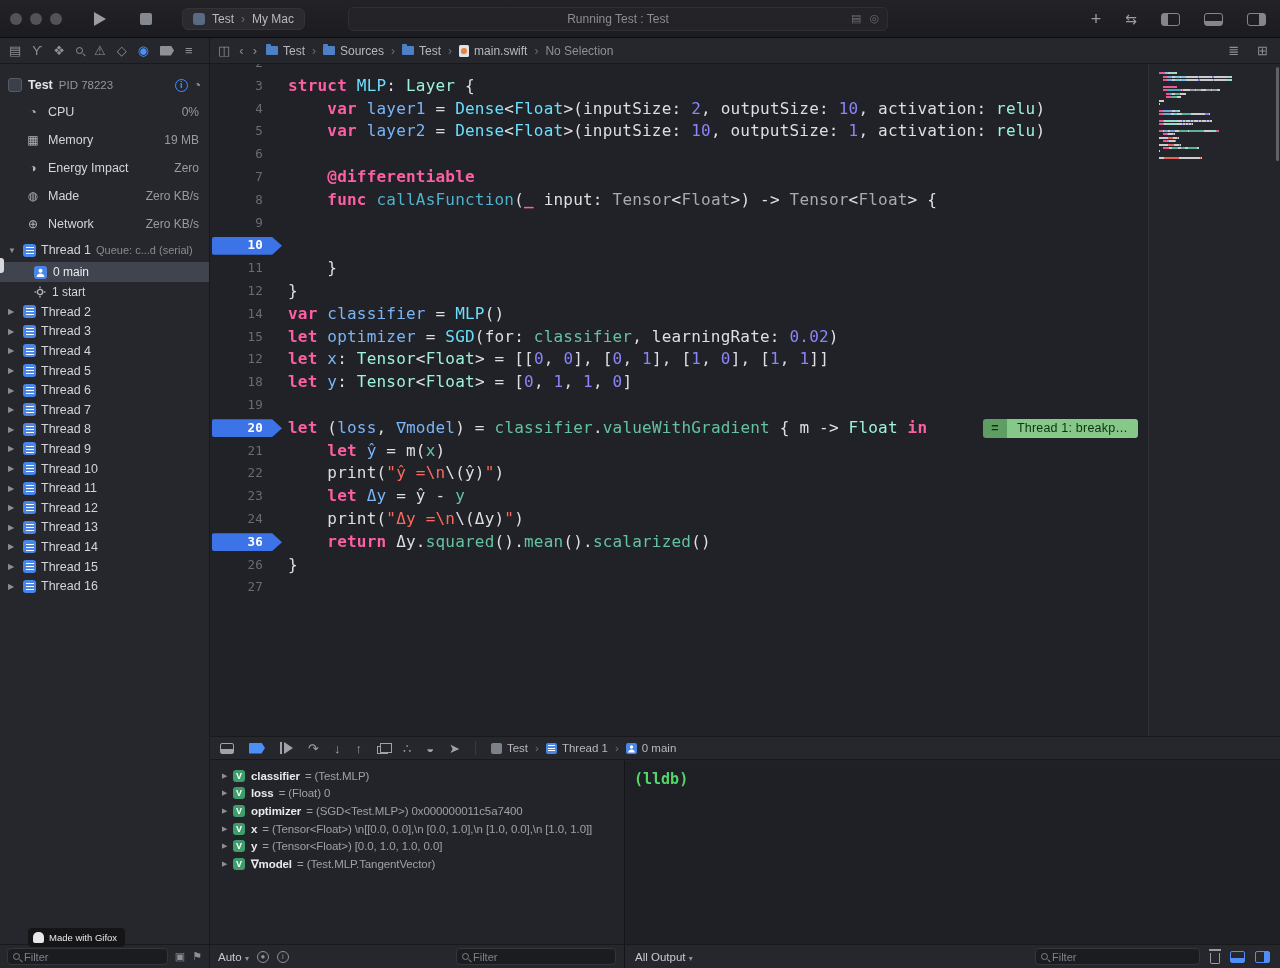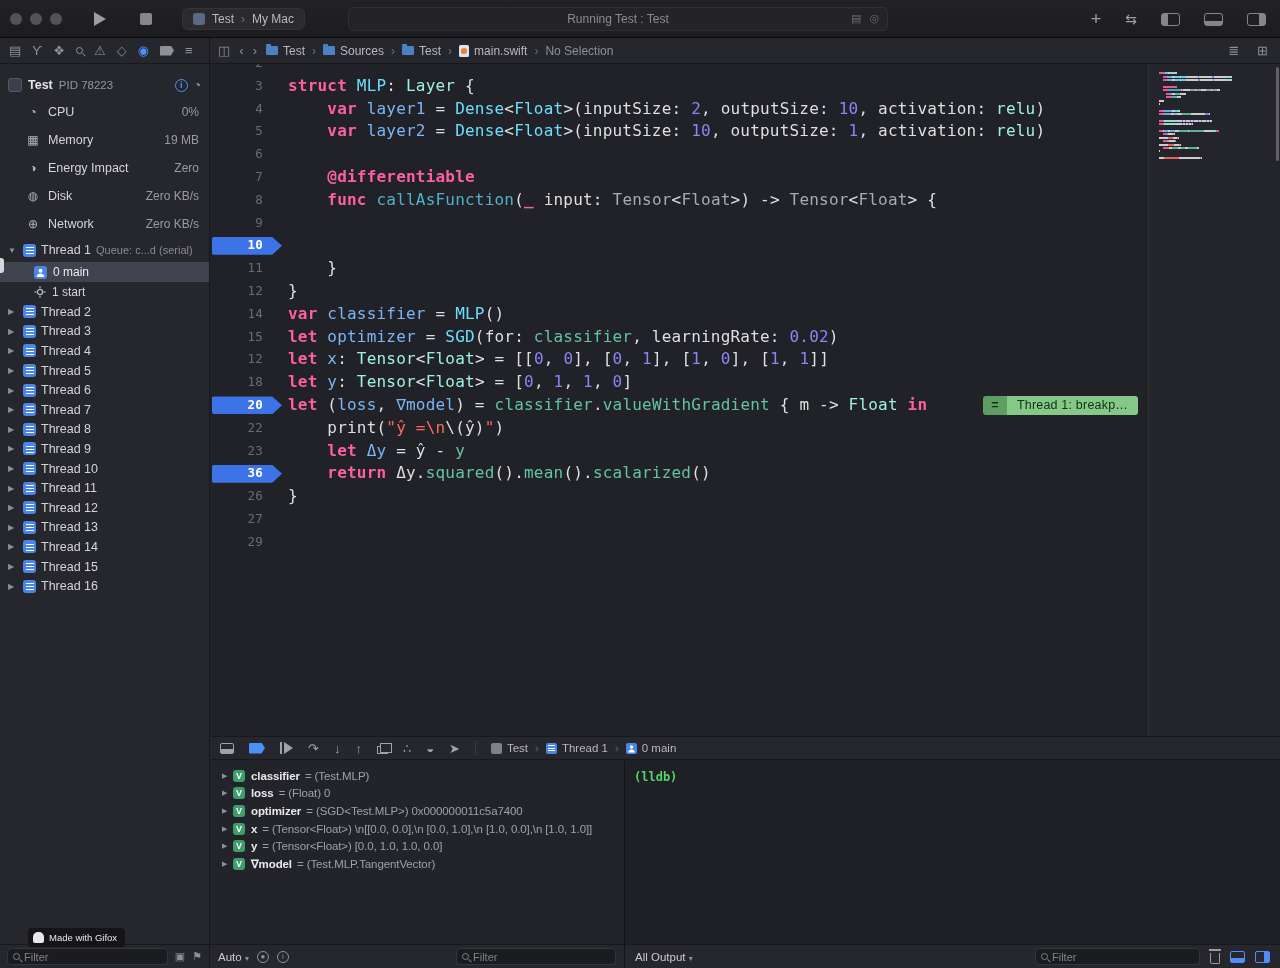--- a/index.html
+++ b/index.html
@@ -144,21 +144,21 @@
                border-right:1px solid #141418; overflow:hidden; padding-top:6px; }
   .var-row { display:flex; align-items:center; height:17.6px; padding-left:12px; font-size:11.5px;
              white-space:nowrap; letter-spacing:-0.1px; }
   .var-disc { color:#8e8e93; font-size:7px; width:11px; }
   .var-ic { width:12px; height:12px; border-radius:3px; background:#3d9e6b; color:#fff; font-size:9px;
             font-weight:bold; text-align:center; line-height:12px; margin-right:6px; flex:0 0 12px; }
   .var-name { font-weight:bold; color:#e9e9ec; }
   .var-rest { color:#9fa0a6; margin-left:5px; }
   .console { position:absolute; left:416px; top:0; right:0; bottom:0; background:#1f2025; }
   .lldb-prompt { color:#53d76a; font-family:"DejaVu Sans Mono","Liberation Mono",monospace;
-                 font-size:12px; font-weight:bold; padding:9px 12px 0 8px; }
+                 font-size:15px; font-weight:bold; padding:9px 12px 0 8px; }
 
   
   .bottombar { position:absolute; left:210px; right:0; bottom:0; height:24px; background:#26272c;
                border-top:1px solid #19191c; display:flex; z-index:15; }
   .varsbar { width:415px; flex:0 0 415px; border-right:1px solid #141418; display:flex;
              align-items:center; gap:8px; padding:0 8px; color:#c9c9cf; font-size:11.5px; }
   .chev { font-size:8px; color:#8f8f96; }
   .circ-ic { width:12px; height:12px; border:1.2px solid #8f8f96; border-radius:50%; color:#8f8f96;
              font-size:8px; text-align:center; line-height:10px; }
   .consolebar { flex:1; display:flex; align-items:center; gap:10px; padding:0 10px; color:#c9c9cf; font-size:11.5px; }
@@ -284,21 +284,21 @@
           <span>Memory</span>
           <span class="gauge-val">19 MB</span>
         </div>
         <div class="gauge-row">
           <span class="gauge-ic">◑</span>
           <span>Energy Impact</span>
           <span class="gauge-val">Zero</span>
         </div>
         <div class="gauge-row">
           <span class="gauge-ic">◍</span>
-          <span>Disk</span>
+          <span>Made</span>
           <span class="gauge-val">Zero KB/s</span>
         </div>
         <div class="gauge-row">
           <span class="gauge-ic">⊕</span>
           <span>Network</span>
           <span class="gauge-val">Zero KB/s</span>
         </div>
         <div class="thread1-row">
           <span class="disc">▼</span>
           <span class="thread-ic"></span>
@@ -466,49 +466,57 @@
         </div>
         <div class="code-line">
           <span class="gutter"><span class="num">12</span></span>
           <span class="code-text"><span style="color: rgb(252, 95, 163); font-weight: bold;">let </span><span style="color: rgb(122, 181, 245);">x</span><span style="color: rgb(223, 223, 225);">: </span><span style="color: rgb(158, 241, 221);">Tensor</span><span style="color: rgb(223, 223, 225);">&lt;</span><span style="color: rgb(158, 241, 221);">Float</span><span style="color: rgb(223, 223, 225);">&gt; = [[</span><span style="color: rgb(138, 133, 248);">0</span><span style="color: rgb(223, 223, 225);">, </span><span style="color: rgb(138, 133, 248);">0</span><span style="color: rgb(223, 223, 225);">], [</span><span style="color: rgb(138, 133, 248);">0</span><span style="color: rgb(223, 223, 225);">, </span><span style="color: rgb(138, 133, 248);">1</span><span style="color: rgb(223, 223, 225);">], [</span><span style="color: rgb(138, 133, 248);">1</span><span style="color: rgb(223, 223, 225);">, </span><span style="color: rgb(138, 133, 248);">0</span><span style="color: rgb(223, 223, 225);">], [</span><span style="color: rgb(138, 133, 248);">1</span><span style="color: rgb(223, 223, 225);">, </span><span style="color: rgb(138, 133, 248);">1</span><span style="color: rgb(223, 223, 225);">]]</span></span>
         </div>
         <div class="code-line">
           <span class="gutter"><span class="num">18</span></span>
           <span class="code-text"><span style="color: rgb(252, 95, 163); font-weight: bold;">let </span><span style="color: rgb(122, 181, 245);">y</span><span style="color: rgb(223, 223, 225);">: </span><span style="color: rgb(158, 241, 221);">Tensor</span><span style="color: rgb(223, 223, 225);">&lt;</span><span style="color: rgb(158, 241, 221);">Float</span><span style="color: rgb(223, 223, 225);">&gt; = [</span><span style="color: rgb(138, 133, 248);">0</span><span style="color: rgb(223, 223, 225);">, </span><span style="color: rgb(138, 133, 248);">1</span><span style="color: rgb(223, 223, 225);">, </span><span style="color: rgb(138, 133, 248);">1</span><span style="color: rgb(223, 223, 225);">, </span><span style="color: rgb(138, 133, 248);">0</span><span style="color: rgb(223, 223, 225);">]</span></span>
         </div>
         <div class="code-line">
+          <span class="gutter"><span class="num">19</span></span>
+          <span class="code-text"></span>
+        </div>
+        <div class="code-line">
           <span class="gutter bp"><span class="num">20</span></span>
           <span class="code-text"><span style="color: rgb(252, 95, 163); font-weight: bold;">let </span><span style="color: rgb(223, 223, 225);">(</span><span style="color: rgb(122, 181, 245);">loss</span><span style="color: rgb(223, 223, 225);">, </span><span style="color: rgb(122, 181, 245);">∇model</span><span style="color: rgb(223, 223, 225);">) = </span><span style="color: rgb(99, 194, 160);">classifier</span><span style="color: rgb(223, 223, 225);">.</span><span style="color: rgb(99, 194, 160);">valueWithGradient</span><span style="color: rgb(223, 223, 225);"> { m -&gt; </span><span style="color: rgb(158, 241, 221);">Float</span><span style="color: rgb(252, 95, 163); font-weight: bold;"> in</span></span>
           <span class="bp-annotation">
             <span class="bp-badge" style="background: rgb(95, 158, 99); color: rgb(15, 48, 20);">=</span>
             <span class="bp-label" style="background: rgb(134, 200, 136); color: rgb(15, 48, 20);">Thread 1: breakp…</span>
           </span>
         </div>
         <div class="code-line">
+          <span class="gutter"><span class="num">21</span></span>
+          <span class="code-text"><span style="color: rgb(223, 223, 225);">    </span><span style="color: rgb(252, 95, 163); font-weight: bold;">let </span><span style="color: rgb(122, 181, 245);">ŷ</span><span style="color: rgb(223, 223, 225);"> = m(</span><span style="color: rgb(99, 194, 160);">x</span><span style="color: rgb(223, 223, 225);">)</span></span>
+        </div>
+        <div class="code-line">
           <span class="gutter"><span class="num">22</span></span>
           <span class="code-text"><span style="color: rgb(223, 223, 225);">    print(</span><span style="color: rgb(252, 106, 93);">"ŷ =\n</span><span style="color: rgb(223, 223, 225);">\(ŷ)</span><span style="color: rgb(252, 106, 93);">"</span><span style="color: rgb(223, 223, 225);">)</span></span>
         </div>
         <div class="code-line">
           <span class="gutter"><span class="num">23</span></span>
           <span class="code-text"><span style="color: rgb(223, 223, 225);">    </span><span style="color: rgb(252, 95, 163); font-weight: bold;">let </span><span style="color: rgb(122, 181, 245);">Δy</span><span style="color: rgb(223, 223, 225);"> = ŷ - </span><span style="color: rgb(99, 194, 160);">y</span></span>
         </div>
         <div class="code-line">
+          <span class="gutter"><span class="num">24</span></span>
+          <span class="code-text"><span style="color: rgb(223, 223, 225);">    print(</span><span style="color: rgb(252, 106, 93);">"Δy =\n</span><span style="color: rgb(223, 223, 225);">\(Δy)</span><span style="color: rgb(252, 106, 93);">"</span><span style="color: rgb(223, 223, 225);">)</span></span>
+        </div>
+        <div class="code-line">
           <span class="gutter bp"><span class="num">36</span></span>
           <span class="code-text"><span style="color: rgb(223, 223, 225);">    </span><span style="color: rgb(252, 95, 163); font-weight: bold;">return </span><span style="color: rgb(223, 223, 225);">Δy.</span><span style="color: rgb(99, 194, 160);">squared</span><span style="color: rgb(223, 223, 225);">().</span><span style="color: rgb(99, 194, 160);">mean</span><span style="color: rgb(223, 223, 225);">().</span><span style="color: rgb(99, 194, 160);">scalarized</span><span style="color: rgb(223, 223, 225);">()</span></span>
         </div>
         <div class="code-line">
           <span class="gutter"><span class="num">26</span></span>
           <span class="code-text"><span style="color: rgb(223, 223, 225);">}</span></span>
         </div>
         <div class="code-line">
           <span class="gutter"><span class="num">27</span></span>
-          <span class="code-text"></span>
-        </div>
-        <div class="code-line">
-          <span class="gutter"><span class="num">29</span></span>
           <span class="code-text"></span>
         </div>
       </div>
     <div class="minimap">
       <div class="minimap-lines" id="minimap-lines">
           <div class="mm-line"></div>
           <div class="mm-line">
             <span class="mm-seg" style="width: 6px; background: rgb(252, 95, 163);"></span>
             <span class="mm-seg" style="width: 3px; background: rgb(107, 223, 255);"></span>
             <span class="mm-seg" style="width: 2px; background: rgb(223, 223, 225);"></span>

